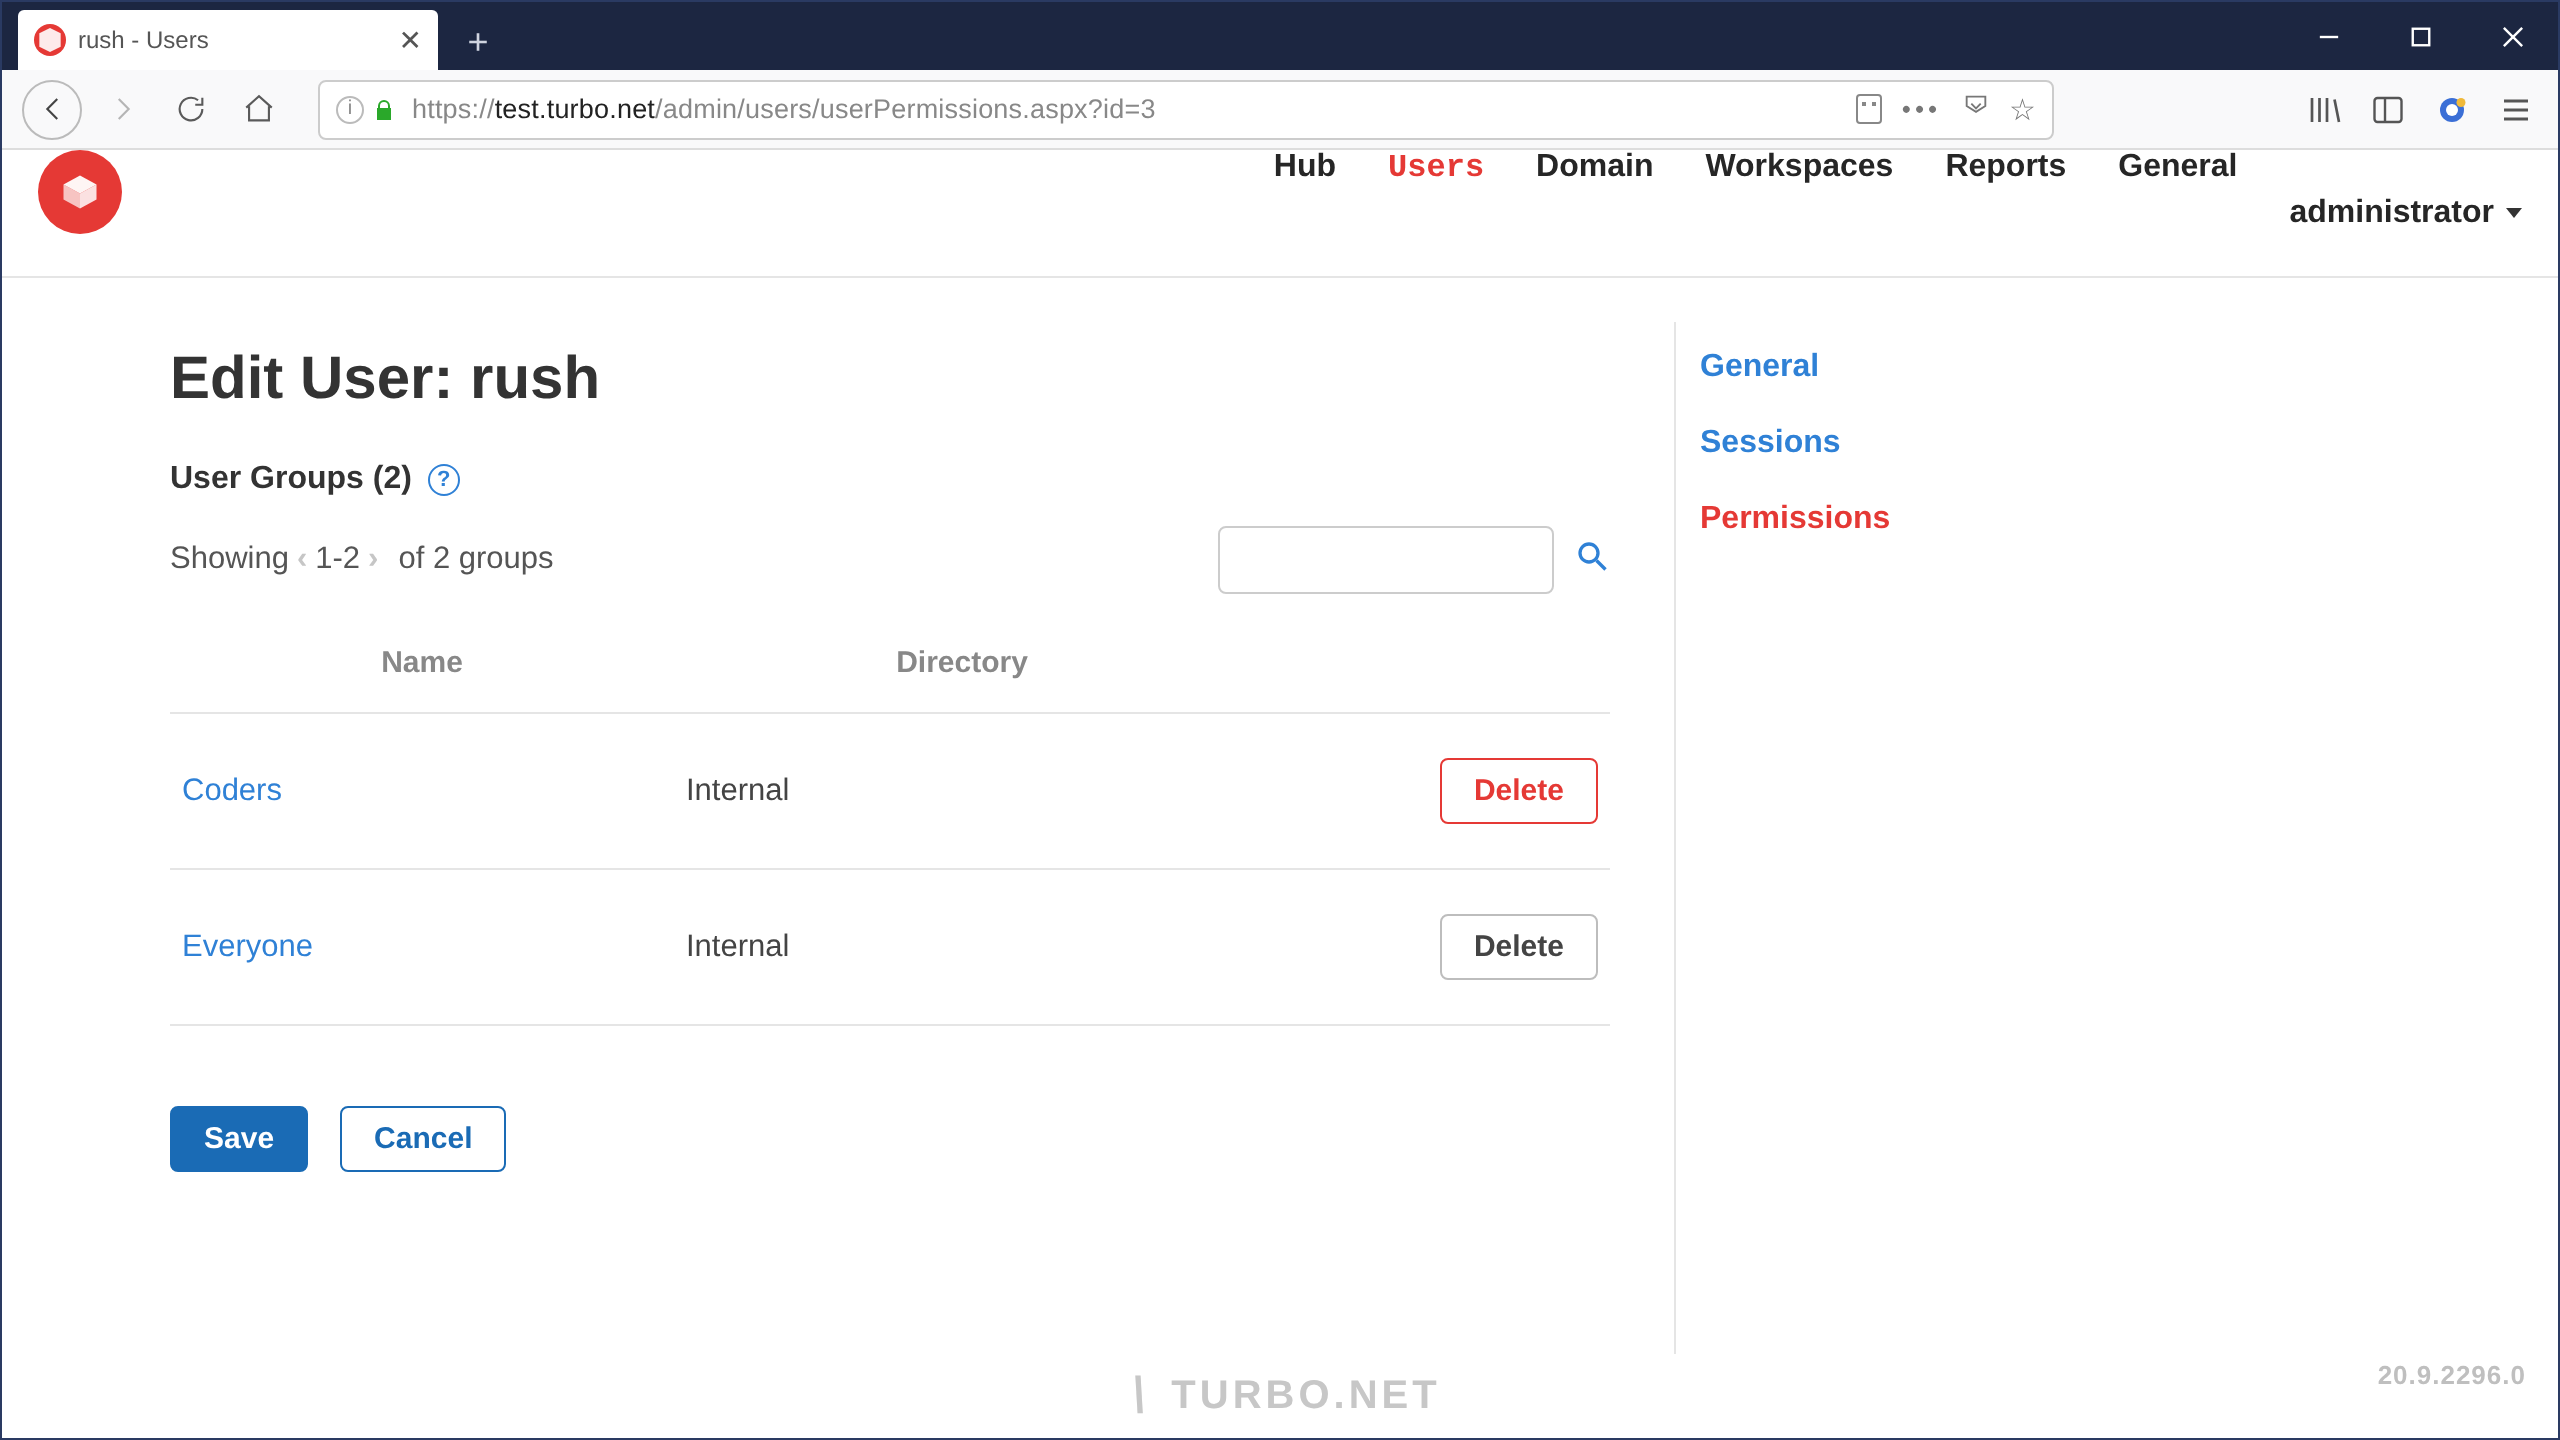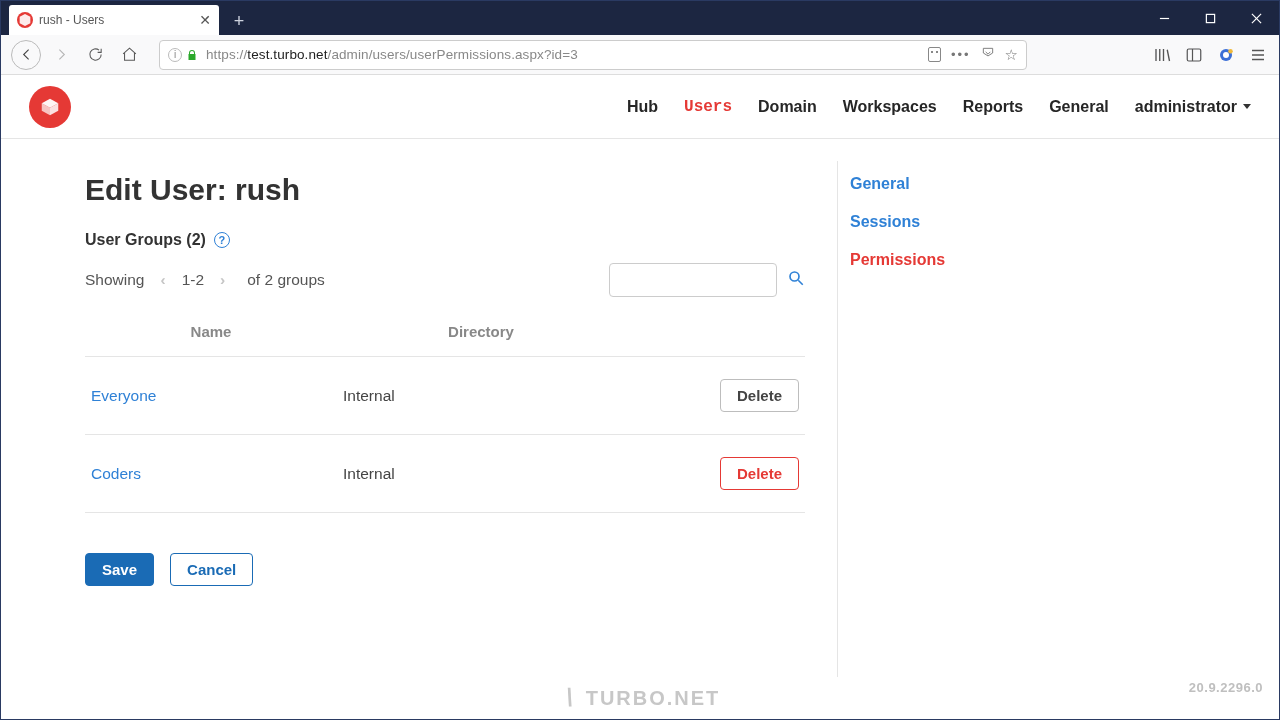--- a/index.html
+++ b/index.html
@@ -66,38 +66,38 @@
   .ub-right .square::after{content:"";position:absolute;left:2px;right:2px;top:3px;border-top:2px dotted #888;}
   .ub-right .dots{color:#777;letter-spacing:2px;font-size:13px;line-height:1;}
   .ub-right .shield{width:14px;height:16px;}
   .ub-right .star{color:#777;font-size:15px;}
 
   .right-icons{display:flex;align-items:center;gap:14px;margin-left:auto;margin-right:2px;}
   .right-icons .ib{width:18px;height:18px;display:flex;align-items:center;justify-content:center;}
 
   
   .page{height:calc(720px - 34px - 40px - 2px);overflow:hidden;display:flex;flex-direction:column;background:#fff;}
-  .topnav{height:64px;border-bottom:1px solid var(--border);display:flex;align-items:center;padding:0 28px;gap:20px;}
+  .topnav{height:64px;border-bottom:1px solid var(--border);display:flex;padding:0 18px;gap:20px;}
   .logo{width:42px;height:42px;border-radius:50%;background:var(--accent-red);display:flex;align-items:center;justify-content:center;}
   .logo svg{width:24px;height:24px;}
   .menu{margin-left:auto;display:flex;gap:26px;font-size:16px;font-weight:600;color:var(--text-dark);}
   .menu-item{cursor:pointer;}
   .menu-item.active{color:var(--accent-red);font-family:Liberation Mono, monospace;}
   .menu-admin{display:flex;align-items:center;gap:6px;}
   .caret-down{width:0;height:0;border-left:4px solid transparent;border-right:4px solid transparent;border-top:5px solid #333;}
 
   .content{flex:1;display:flex;justify-content:center;position:relative;}
   .inner{width:1110px;display:flex;padding-top:22px;}
   .main{flex:1;max-width:720px;}
   h1.title{font-size:30px;font-weight:700;margin:12px 0 24px 0;color:#333;}
   .section-label{font-size:16px;font-weight:700;color:#333;display:flex;align-items:center;gap:8px;margin-bottom:14px;}
   .help-icon{width:16px;height:16px;border:1.5px solid var(--link-blue);border-radius:50%;color:var(--link-blue);font-size:11px;display:flex;align-items:center;justify-content:center;font-weight:700;}
 
   .pager-row{display:flex;align-items:center;margin-bottom:12px;}
-  .pager-row .showing{font-size:15.5px;color:#555;display:flex;align-items:center;gap:16px;}
+  .pager-row .showing{font-size:15.5px;color:#555;display:flex;align-items:center;gap:4px;}
   .chev{color:#c6c6c6;font-weight:700;cursor:pointer;}
   .search-wrap{margin-left:auto;display:flex;align-items:center;gap:10px;}
   .search-input{width:168px;height:34px;border:1px solid #ccc;border-radius:4px;padding:0 8px;font-size:14px;}
   .search-btn svg{width:18px;height:18px;stroke:var(--link-blue);fill:none;stroke-width:2.2;}
 
   table.grid{width:100%;border-collapse:collapse;}
   table.grid th{text-align:center;font-weight:700;color:#888;font-size:15px;padding:14px 6px 16px 6px;}
   table.grid td{padding:22px 6px;border-top:1px solid var(--border);font-size:15.5px;vertical-align:middle;}
   table.grid tbody tr:last-child td{border-bottom:1px solid var(--border);}
   .link{color:var(--link-blue);cursor:pointer;}
@@ -281,29 +281,29 @@
         <table class="grid">
           <thead>
               <tr id="thead-row">
                 <th style="width: 35%;">Name</th>
                 <th style="width: 40%;">Directory</th>
                 <th></th>
               </tr>
             </thead>
           <tbody id="tbody">
               <tr>
+                <td><span class="link">Coders</span></td>
+                <td class="cell-dir">Internal</td>
+                <td class="actions-cell"><button class="btn btn-delete-red">Delete</button></td>
+              </tr>
+              <tr>
                 <td><span class="link">Everyone</span></td>
                 <td class="cell-dir">Internal</td>
                 <td class="actions-cell"><button class="btn btn-delete-grey">Delete</button></td>
               </tr>
-              <tr>
-                <td><span class="link">Coders</span></td>
-                <td class="cell-dir">Internal</td>
-                <td class="actions-cell"><button class="btn btn-delete-red">Delete</button></td>
-              </tr>
             </tbody>
         </table>
 
         <div class="form-actions">
           <button class="btn btn-primary">Save</button>
           <button class="btn btn-secondary">Cancel</button>
         </div>
       </div>
 
       <div class="sidenav" id="sidenav">

